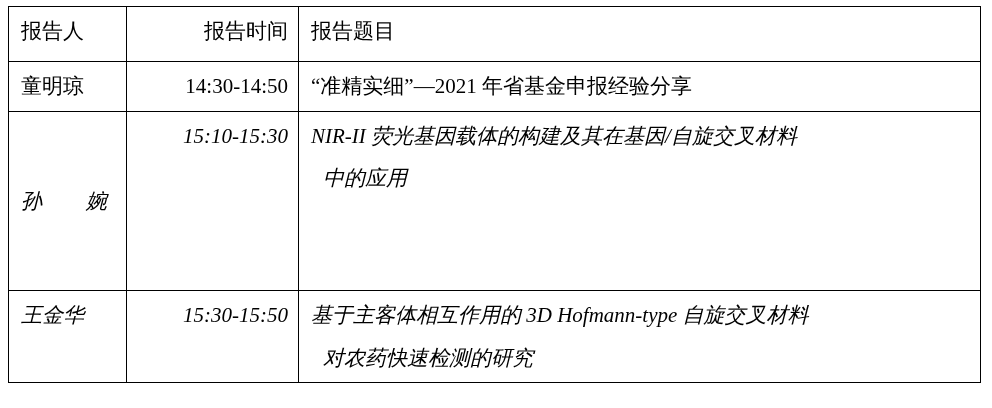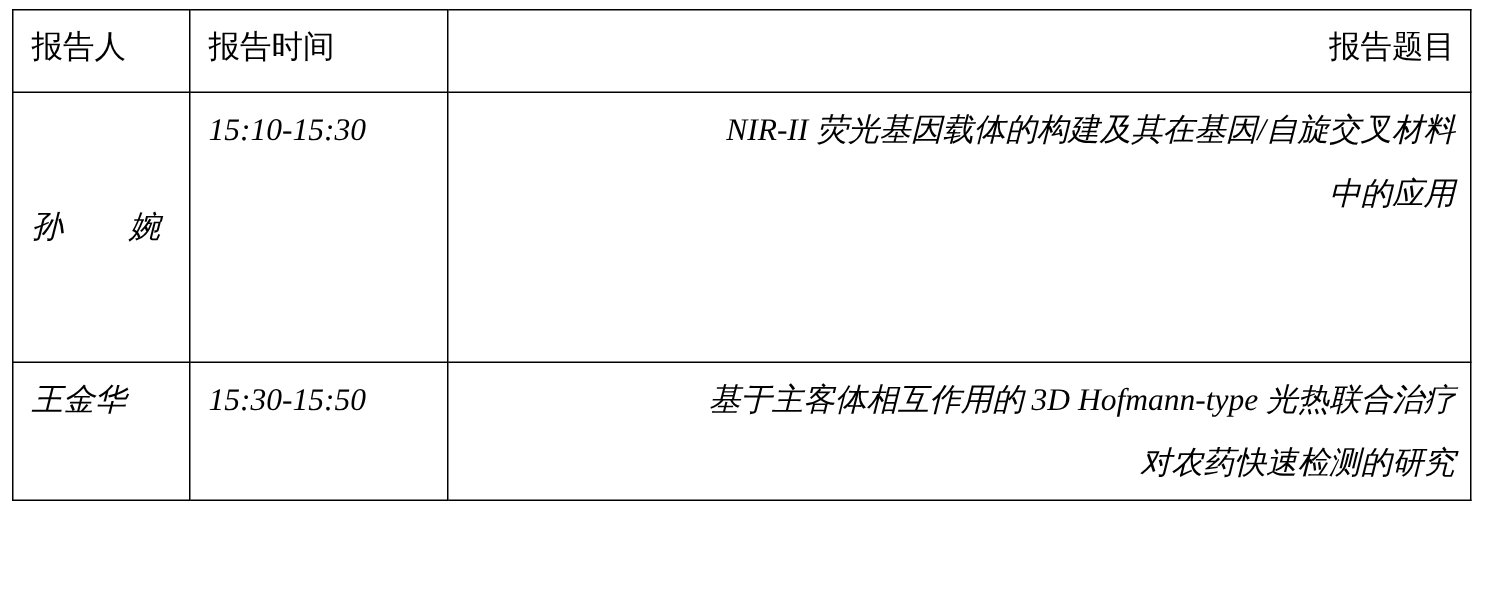--- a/index.html
+++ b/index.html
@@ -47,32 +47,33 @@
     
     letter-spacing: 0;
   }
   .spread-inner {
     display: inline-block;
     width: 86px;
     display: flex;
     justify-content: space-between;
   }
   td.time {
-    text-align: left;
+    text-align: right;
     font-family: "Liberation Serif", "DejaVu Serif", serif;
   }
   td.title {
-    text-align: right;
+    text-align: left;
   }
   .row-head td {
     height: 38px;
   }
   .line2 {
     display: block;
     margin-top: 10px;
+    margin-left: 12px;
   }
   .tall td {
     padding-bottom: 14px;
     font-style: italic;
   }
 </style>
 </head>
 <body>
 
 <div class="page">
@@ -82,39 +83,46 @@
       <col class="c-time">
       <col class="c-title">
     </colgroup>
     <tbody>
       <tr class="row-head">
         <td class="person">报告人</td>
         <td class="time">报告时间</td>
         <td class="title">报告题目</td>
       </tr>
 
+      <tr>
+        <td class="person">童明琼</td>
+        <td class="time">14:30-14:50</td>
+        <td class="title">
+          <span>“准精实细”—2021 年省基金申报经验分享</span>
+        </td>
+      </tr>
 
 
       <tr class="tall">
         <td class="person spread">
           <span class="spread-inner">
             <span>孙</span>
             <span>婉</span>
           </span>
         </td>
         <td class="time">15:10-15:30</td>
         <td class="title">
           <span>NIR-II 荧光基因载体的构建及其在基因/自旋交叉材料</span>
           <span class="line2">中的应用</span>
         </td>
       </tr>
 
       <tr class="tall">
         <td class="person">王金华</td>
         <td class="time">15:30-15:50</td>
         <td class="title">
-          <span>基于主客体相互作用的 3D Hofmann-type 光热联合治疗</span>
+          <span>基于主客体相互作用的 3D Hofmann-type 自旋交叉材料</span>
           <span class="line2">对农药快速检测的研究</span>
         </td>
       </tr>
     </tbody>
   </table>
 </div>
 
 </body></html>

